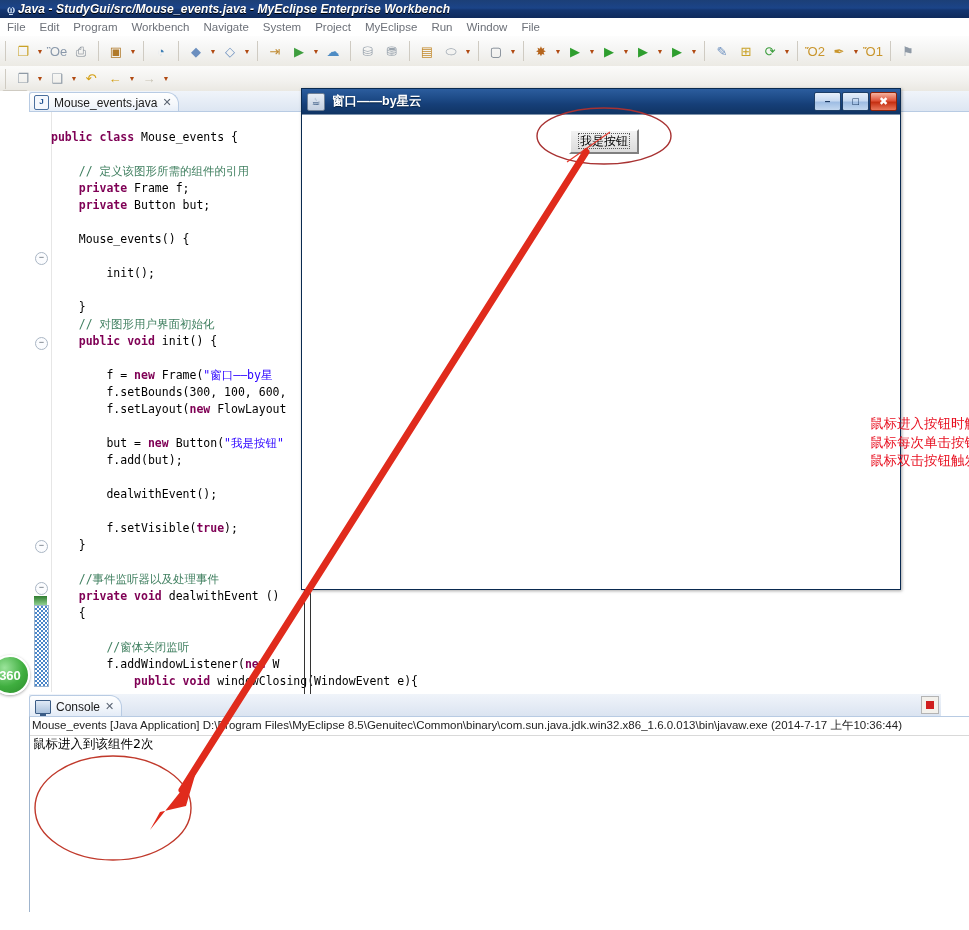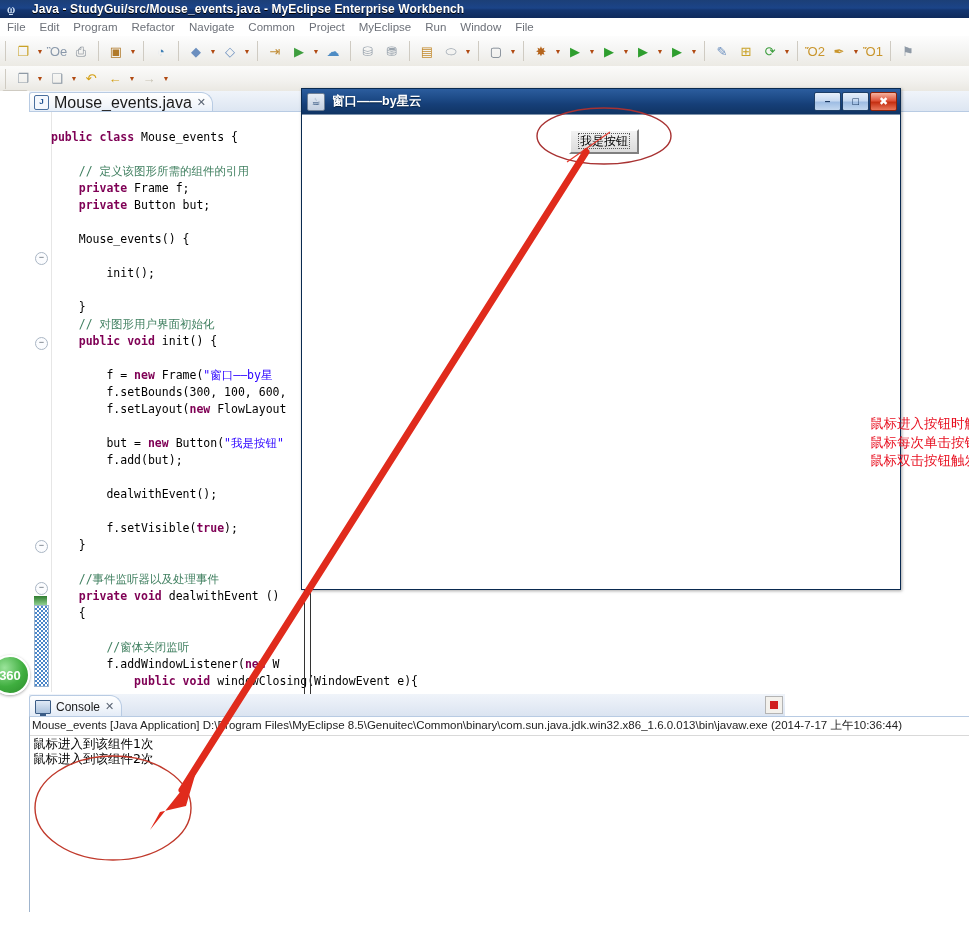--- a/index.html
+++ b/index.html
@@ -9,21 +9,21 @@
     font-family:"Liberation Sans","DejaVu Sans",sans-serif;
     font-size:12px;color:#000;
   }
   
   #ide-titlebar{
     position:absolute;left:0;top:0;width:969px;height:18px;
     background:linear-gradient(to bottom,#1c3f77 0%,#1b4488 45%,#143671 55%,#0f2a5c 100%);
     color:#fff;font-weight:bold;font-size:12px;
     display:flex;align-items:center;
   }
-  #ide-titlebar .ttl{margin-left:32px;letter-spacing:0.1px;text-shadow:0 1px 0 #000;}
+  #ide-titlebar .ttl{margin-left:18px;letter-spacing:0.1px;text-shadow:0 1px 0 #000;font-style:italic;}
   #ide-app-icon{
     position:absolute;left:4px;top:2px;width:14px;height:14px;
     color:#cfe0f5;font-size:12px;line-height:14px;text-align:center;
   }
   
   #menubar{
     position:absolute;left:0;top:18px;width:969px;height:18px;
     background:#ffffff;display:flex;align-items:center;
     border-bottom:1px solid #fdfdfd;
   }
@@ -71,21 +71,21 @@
     position:absolute;left:0;top:0;width:940px;height:20px;
     background:linear-gradient(to bottom,#f0f4fa,#dde6f2);
   }
   #editor-tab{
     position:absolute;left:0;top:1px;height:19px;
     background:linear-gradient(to bottom,#ffffff 0%,#f4f7fb 60%,#e6eef8 100%);
     border:1px solid #b8cbe3;border-bottom:none;
     border-radius:3px 12px 0 0;
     display:flex;align-items:center;padding:0 6px 0 4px;
   }
-  #editor-tab .tabtext{font-size:16px;color:#1b1b1b;margin:0 5px;}
+  #editor-tab .tabtext{font-size:12px;color:#1b1b1b;margin:0 5px;}
   .tabicon{
     width:13px;height:13px;background:#f5f8fd;border:1px solid #4a6f9e;border-radius:2px;
     color:#1c4f8f;font-size:8px;font-weight:bold;text-align:center;line-height:12px;flex:none;
   }
   .tabclose{font-size:11px;color:#5a6472;font-weight:bold;}
   #editor-body{
     position:absolute;left:0;top:20px;width:940px;height:580px;
     background:#ffffff;border-top:1px solid #b8cbe3;
   }
   #editor-gutter{
@@ -170,21 +170,21 @@
   #annot-text{
     position:absolute;left:568px;top:299px;color:#e81020;
     font-size:13.5px;line-height:18.5px;
     font-family:"DejaVu Sans","Liberation Sans",sans-serif;white-space:pre;
   }
   
   #console-wrap{
     position:absolute;left:29px;top:694px;width:940px;height:236px;
   }
   #console-tabbar{
-    position:absolute;left:0;top:0;width:756px;height:22px;
+    position:absolute;left:0;top:0;width:912px;height:22px;
     background:linear-gradient(to bottom,#f0f4fa,#dbe4f1);
   }
   #console-tab{
     position:absolute;left:0;top:1px;height:21px;
     background:linear-gradient(to bottom,#ffffff 0%,#f2f6fb 55%,#e1eaf6 100%);
     border:1px solid #b8cbe3;border-bottom:none;border-radius:3px 12px 0 0;
     display:flex;align-items:center;padding:0 7px 0 5px;
   }
   #console-tab .tabtext{font-size:12px;color:#1b1b1b;margin:0 5px;}
   .monitor-icon{
@@ -238,23 +238,23 @@
 
 <div id="ide-titlebar">
   <span id="ide-app-icon">⍹</span>
   <span class="ttl">Java - StudyGui/src/Mouse_events.java - MyEclipse Enterprise Workbench</span>
 </div>
 
 <div id="menubar">
   <span class="mi">File</span>
   <span class="mi">Edit</span>
   <span class="mi">Program</span>
-  <span class="mi">Refactor</span>
+  <span class="mi">Workbench</span>
   <span class="mi">Navigate</span>
-  <span class="mi">Common</span>
+  <span class="mi">System</span>
   <span class="mi">Project</span>
   <span class="mi">MyEclipse</span>
   <span class="mi">Run</span>
   <span class="mi">Window</span>
   <span class="mi">File</span>
 </div>
 
 <div id="toolbar1">
     <div class="tb-sep"></div>
     <div class="tb-btn">
@@ -448,21 +448,21 @@
       <span class="tabclose">✕</span>
     </div>
     <div id="console-toolbar">
       <div class="stop-btn">
         <div class="stop-sq"></div>
       </div>
     </div>
   </div>
   <div id="console-body">
     <div id="console-header">Mouse_events [Java Application] D:\Program Files\MyEclipse 8.5\Genuitec\Common\binary\com.sun.java.jdk.win32.x86_1.6.0.013\bin\javaw.exe (2014-7-17 上午10:36:44)</div>
-    <div id="console-lines"><div>鼠标进入到该组件1次</div><div>鼠标进入到该组件2次</div></div>
+    <div id="console-lines"><div>鼠标进入到该组件2次</div></div>
   </div>
 </div>
 
 <div id="badge360">360</div>
 <div id="bottom-fill"></div>
 
 <svg id="overlay" viewBox="0 0 969 930">
   <ellipse cx="604" cy="136" rx="67" ry="28" fill="none" stroke="#a83232" stroke-width="1.4"></ellipse>
   <ellipse cx="113" cy="808" rx="78" ry="52" fill="none" stroke="#c0392b" stroke-width="1.4"></ellipse>
   <line x1="567" y1="162" x2="610" y2="132" stroke="#e23b2e" stroke-width="1.2"></line>

